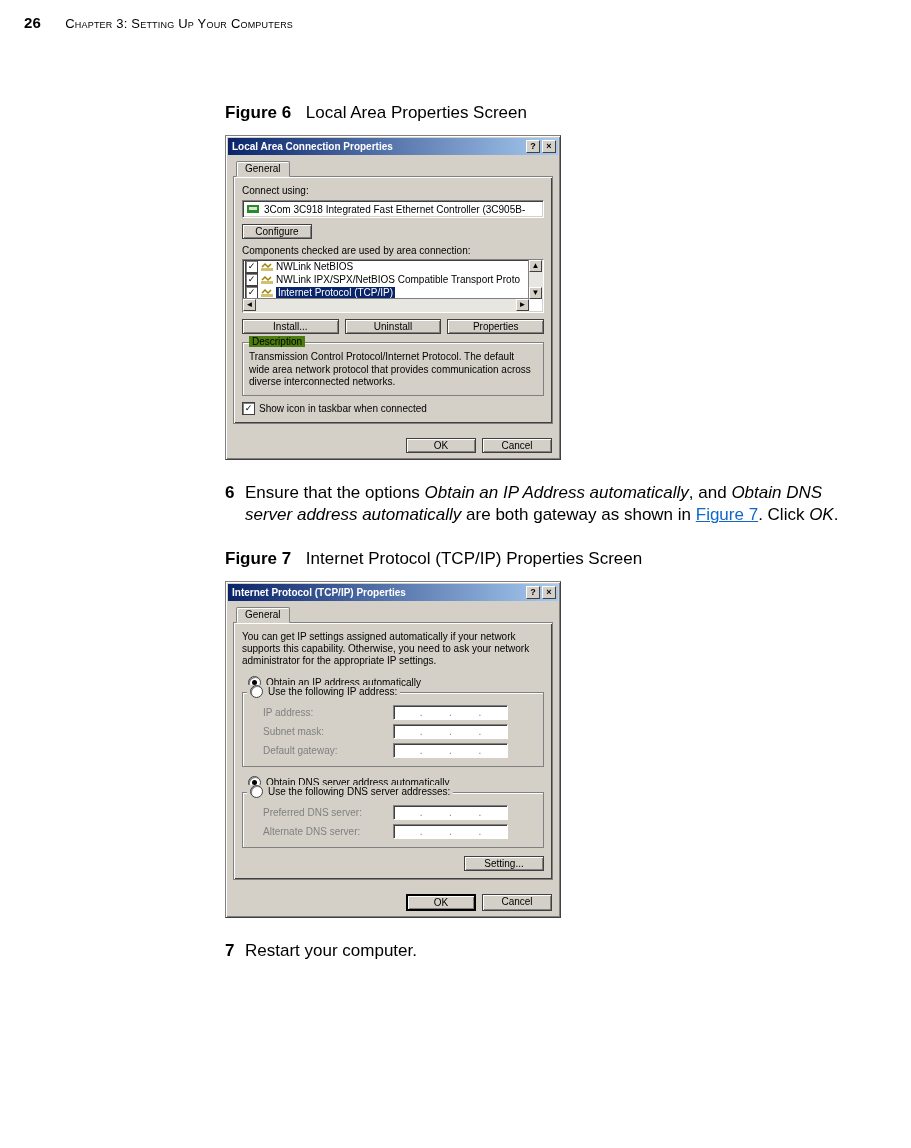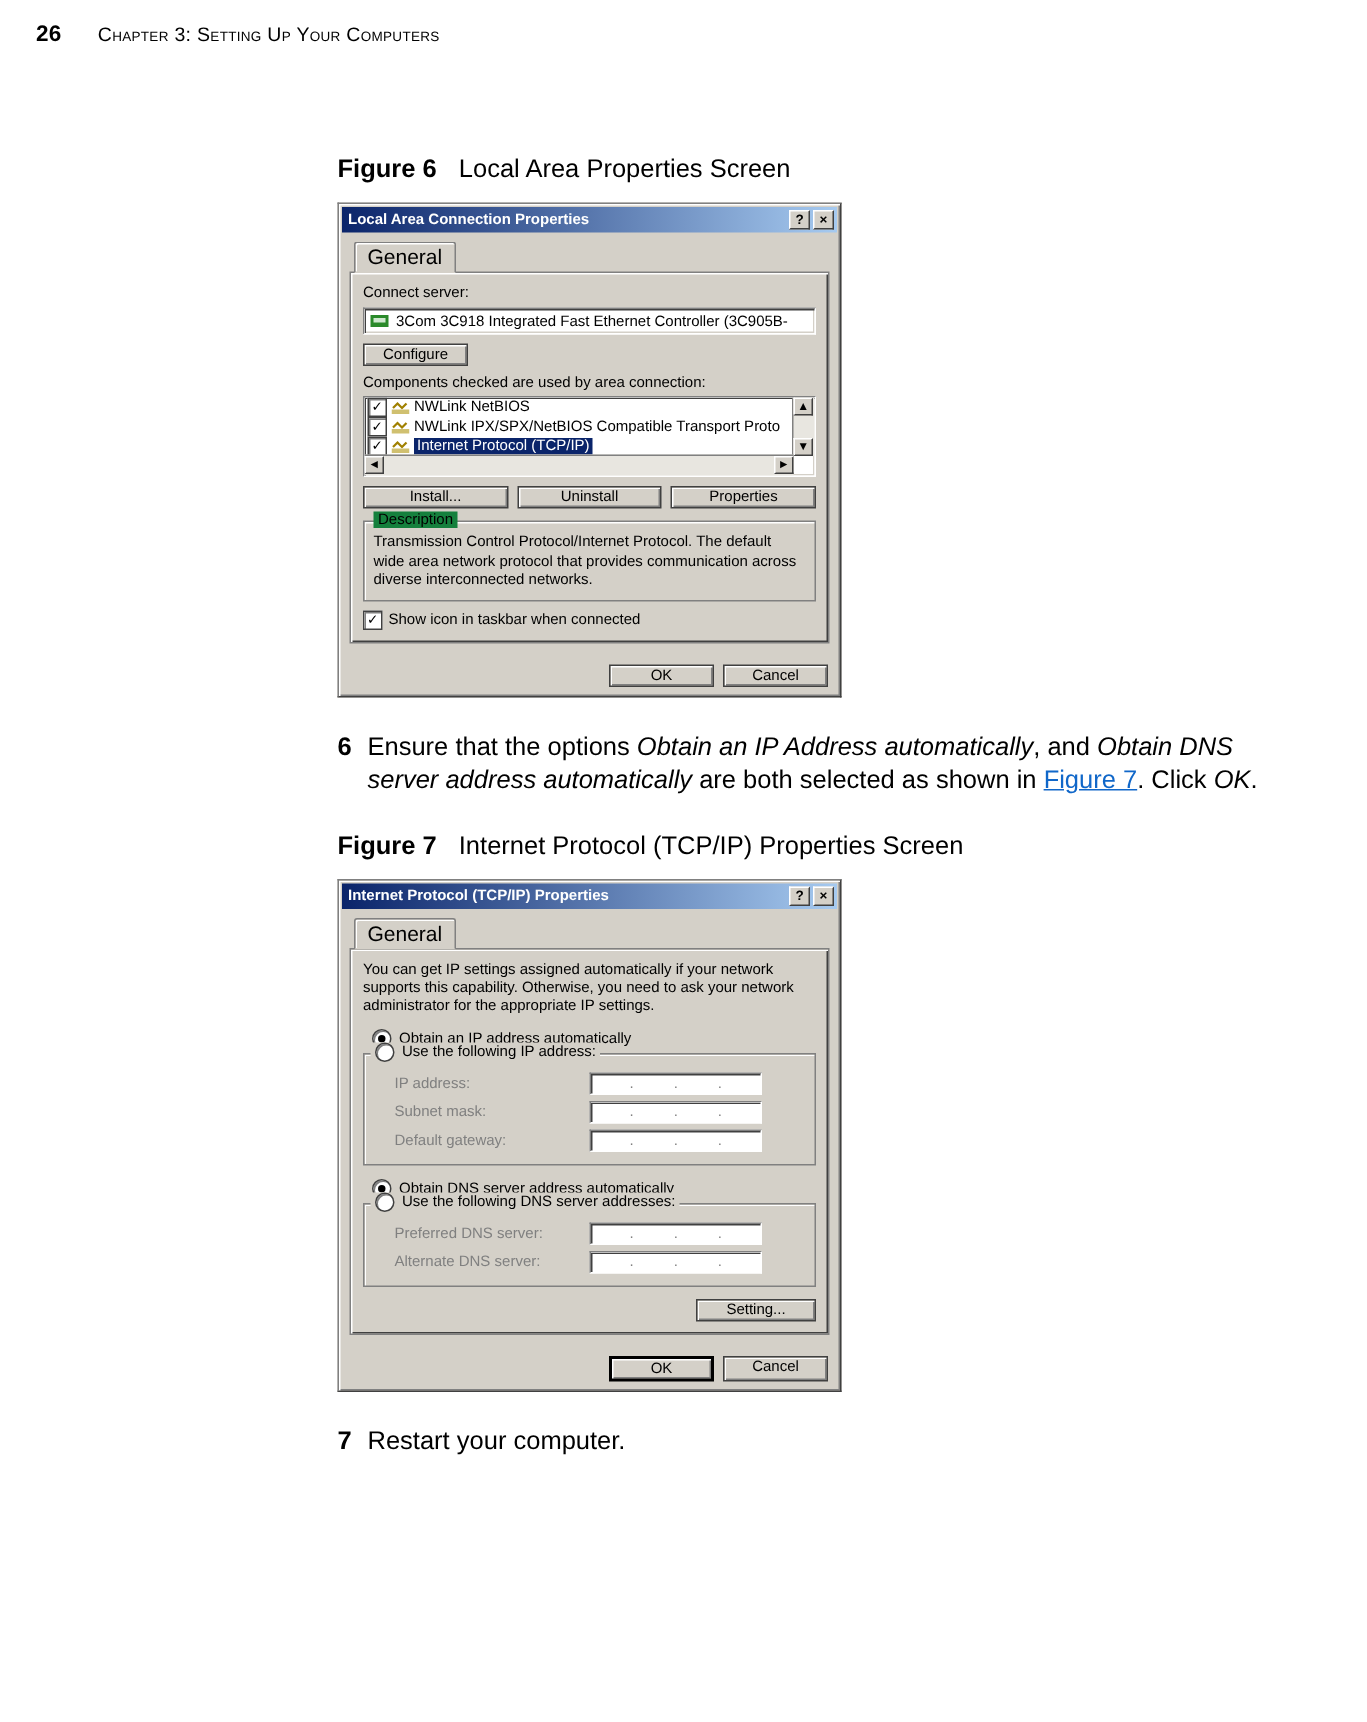--- a/index.html
+++ b/index.html
@@ -109,21 +109,21 @@
     margin-left: 3px;
     margin-bottom: -1px;
   }
   .tab {
     background: #d4d0c8;
     border: 1px solid #808080;
     border-bottom: 1px solid #d4d0c8;
     border-top-left-radius: 2px;
     border-top-right-radius: 2px;
     padding: 1px 8px 2px 8px;
-    font-size: 14px;
+    font-size: 10px;
     position: relative;
     box-shadow: inset 1px 1px 0 #fff;
   }
   .tab-panel {
     border: 1px solid #808080;
     box-shadow: inset 1px 1px 0 #fff, inset -1px -1px 0 #404040;
     padding: 8px 8px;
     background: #d4d0c8;
   }
   .label { font-size: 10px; color: #000; }
@@ -215,21 +215,21 @@
   .grp {
     border: 1px solid #808080;
     box-shadow: inset 1px 1px 0 #fff;
     position: relative;
     padding: 8px 6px 6px 6px;
     margin-top: 8px;
   }
   .grp > .legend {
     position: absolute;
     top: -7px; left: 6px;
-    background: #15803d;
+    background: #4d7c0f;
     padding: 0 3px;
     font-size: 10px;
   }
   .cbline {
     display: flex; align-items: center; gap: 4px;
     margin-top: 6px;
     font-size: 10px;
   }
   .cbline .cb {
     width: 11px; height: 11px;
@@ -323,21 +323,21 @@
           <span>Local Area Connection Properties</span>
           <span class="spacer"></span>
           <div class="tb-btn">?</div>
           <div class="tb-btn">×</div>
         </div>
         <div class="dlg-body">
           <div class="tabstrip">
             <div class="tab">General</div>
           </div>
           <div class="tab-panel">
-            <div class="label">Connect server:</div>
+            <div class="label">Connect using:</div>
             <div class="sunken" style="margin-top:4px; display:flex; align-items:center; gap:4px;">
               <span class="neticon">
                 <svg width="14" height="11" viewBox="0 0 14 11">
                     <rect x="1" y="1" width="12" height="8" fill="#2a8a2a"></rect>
                     <rect x="3" y="3" width="8" height="3" fill="#cfe8cf"></rect>
                   </svg>
               </span>
               <span>3Com 3C918 Integrated Fast Ethernet Controller (3C905B-</span>
             </div>
             <div class="btn-row">
@@ -408,21 +408,21 @@
         <div class="bottom-btns">
           <div class="btn">OK</div>
           <div class="btn">Cancel</div>
         </div>
       </div>
     </div>
 
     <div class="step">
       <div class="num">6</div>
       <div class="txt">
-        <span>Ensure that the options </span><span class="ital">Obtain an IP Address automatically</span><span>, and </span><span class="ital">Obtain DNS server address automatically</span><span> are both selected as shown in </span><a href="#" class="figlink">Figure 7</a><span>. Click </span><span class="ital">OK</span><span>.</span>
+        <span>Ensure that the options </span><span class="ital">Obtain an IP Address automatically</span><span>, and </span><span class="ital">Obtain DNS server address automatically</span><span> are both gateway as shown in </span><a href="#" class="figlink">Figure 7</a><span>. Click </span><span class="ital">OK</span><span>.</span>
       </div>
     </div>
 
     <div class="figcap">
       <span class="figlabel">Figure 7</span>
       <span class="figtitle">Internet Protocol (TCP/IP) Properties Screen</span>
     </div>
 
     <div class="shot-wrap">
       <div class="dlg dlg-b">

